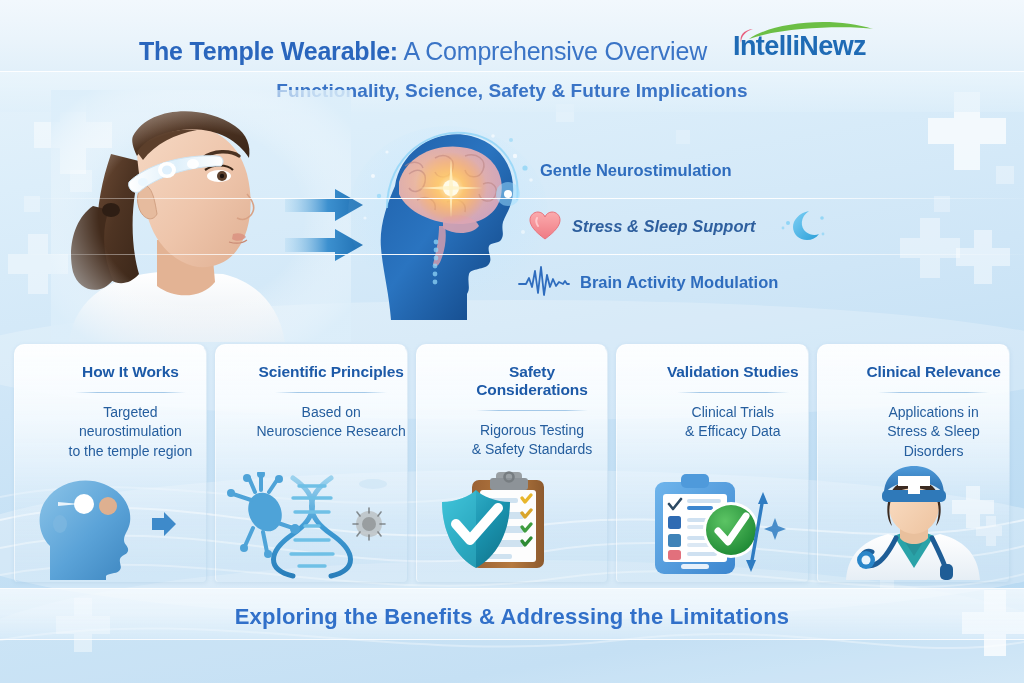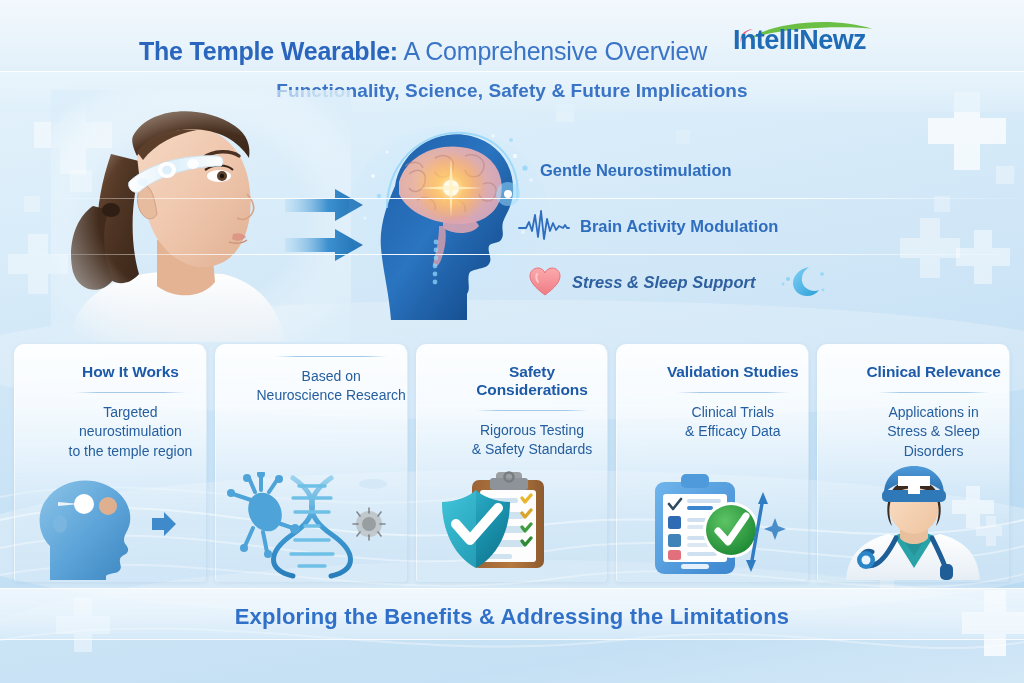--- a/index.html
+++ b/index.html
@@ -35,21 +35,21 @@
     display: flex; align-items: flex-end; justify-content: center; gap: 26px;
   }
   .title {
     font-size: 25px; color: #2f6fc4; letter-spacing: -0.2px; white-space: nowrap;
   }
   .title b { font-weight: bold; color: #2a66bd; }
   .title span.light { font-weight: normal; color: #3a74c6; }
 
   .logo { position: relative; width: 152px; height: 46px; }
   .logo-text {
-    position: absolute; left: 0; bottom: 10px;
+    position: absolute; left: 0; bottom: 4px;
     font-size: 27px; font-weight: bold; letter-spacing: -0.6px;
     color: #1f6bb5;
   }
   .logo-swoosh { position: absolute; left: 14px; top: 0px; }
   .logo-crescent { position: absolute; left: 4px; top: 6px; }
 
   
   .subtitle-band {
     position: absolute; left: 0; top: 72px; width: 1024px; height: 40px;
     background: linear-gradient(180deg, rgba(234,245,252,.92) 0%, rgba(222,239,250,.55) 100%);
@@ -364,28 +364,20 @@
         <circle cx="168" cy="18" r="2" opacity=".5"></circle>
       </g>
     </svg>
 
     <div class="feat-rows">
 
       <div class="feat-row" style="padding-left:22px;">
         <span class="label">Gentle Neurostimulation</span>
       </div>
 
-      <div class="feat-row">
-        <div class="feat-divider" style="top:0;"></div>
-        <svg width="52" height="34" viewBox="0 0 52 34">
-          <path d="M1,19 L8,19 L11,13 L14,22 L17,6 L20,28 L23,2 L26,30 L29,10 L32,22 L35,14 L38,21 L41,17 L45,19 L47,16 L49,19 L51,19" fill="none" stroke="#2f6dbe" stroke-width="1.8" stroke-linejoin="round" stroke-linecap="round"></path>
-        </svg>
-        <span class="label">Brain Activity Modulation</span>
-      </div>
-
       <div class="feat-row italic">
         <div class="feat-divider" style="top:0;"></div>
         <svg width="34" height="32" viewBox="0 0 34 32" style="margin-left:10px;">
           <defs>
               <linearGradient id="hrt" x1="0" y1="0" x2="0" y2="1">
             <stop offset="0%" stop-color="#fbabad"></stop>
                 <stop offset="100%" stop-color="#ef7b84"></stop>
               </linearGradient>
             </defs>
           <path d="M17,29 C6,21 2,15 2,10 C2,5 6,2 10,2 C13,2 16,4 17,7 C18,4 21,2 24,2 C28,2 32,5 32,10 C32,15 28,21 17,29 Z" fill="url(#hrt)" stroke="#e8737d" stroke-width="1"></path>
@@ -398,20 +390,28 @@
             <stop offset="0%" stop-color="#7fd0f5"></stop>
                 <stop offset="100%" stop-color="#2b9fd8"></stop>
               </linearGradient>
             </defs>
           <path d="M30,2 C20,4 14,11 14,18 C14,25 20,31 28,31 C33,31 37,29 40,25 C36,27 31,26 27,23 C21,18 21,8 30,2 Z" fill="url(#mng)"></path>
           <circle cx="9" cy="14" r="2" fill="#7fd0f5" opacity=".8"></circle>
           <circle cx="4" cy="19" r="1.4" fill="#7fd0f5" opacity=".6"></circle>
           <circle cx="43" cy="9" r="1.8" fill="#7fd0f5" opacity=".75"></circle>
           <circle cx="44" cy="25" r="1.4" fill="#7fd0f5" opacity=".6"></circle>
         </svg>
+      </div>
+
+      <div class="feat-row">
+        <div class="feat-divider" style="top:0;"></div>
+        <svg width="52" height="34" viewBox="0 0 52 34">
+          <path d="M1,19 L8,19 L11,13 L14,22 L17,6 L20,28 L23,2 L26,30 L29,10 L32,22 L35,14 L38,21 L41,17 L45,19 L47,16 L49,19 L51,19" fill="none" stroke="#2f6dbe" stroke-width="1.8" stroke-linejoin="round" stroke-linecap="round"></path>
+        </svg>
+        <span class="label">Brain Activity Modulation</span>
       </div>
     </div>
   </div>
 
   <div class="cards">
 
     <div class="card">
       <div class="card-title">How It Works</div>
       <div class="card-rule"></div>
       <div class="card-body">
@@ -432,20 +432,21 @@
           <circle cx="62" cy="32" r="10" fill="#ffffff"></circle>
           <circle cx="62" cy="32" r="5" fill="#ffffff"></circle>
           <path d="M36,30 L58,32 L36,34 Z" fill="#ffffff" opacity=".85"></path>
           <circle cx="86" cy="34" r="9" fill="#f4b183" opacity=".85"></circle>
           <path d="M130,46 L142,46 L142,40 L154,52 L142,64 L142,58 L130,58 Z" fill="#2e7fc4" opacity=".9"></path>
         </svg>
       </div>
     </div>
 
     <div class="card">
+      <div class="card-title">Scientific Principles</div>
       <div class="card-rule"></div>
       <div class="card-body">
         <div>Based on</div>
         <div>Neuroscience Research</div>
       </div>
       <div class="card-icon">
         <svg width="176" height="108" viewBox="0 0 176 108">
           <defs>
               <linearGradient id="dnag" x1="0" y1="0" x2="0" y2="1">
             <stop offset="0%" stop-color="#9bd2ee"></stop>

